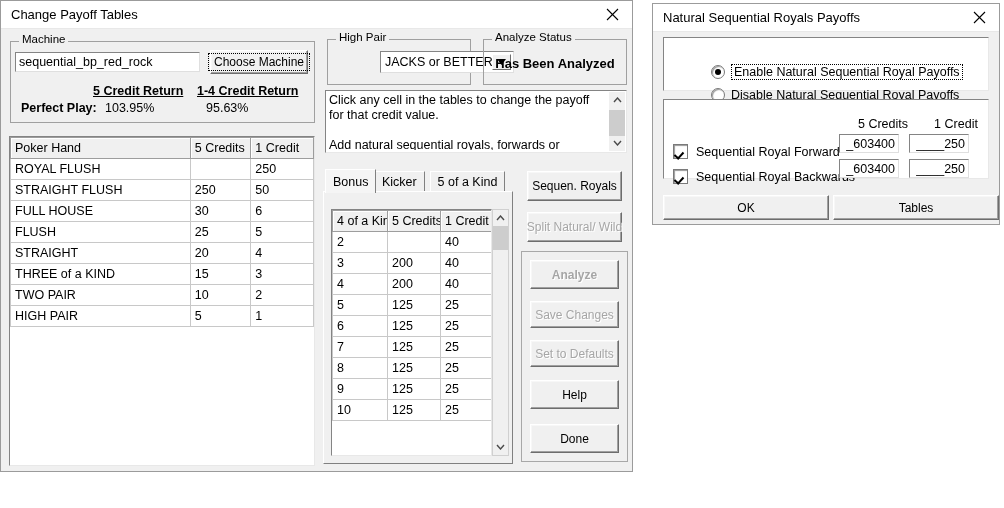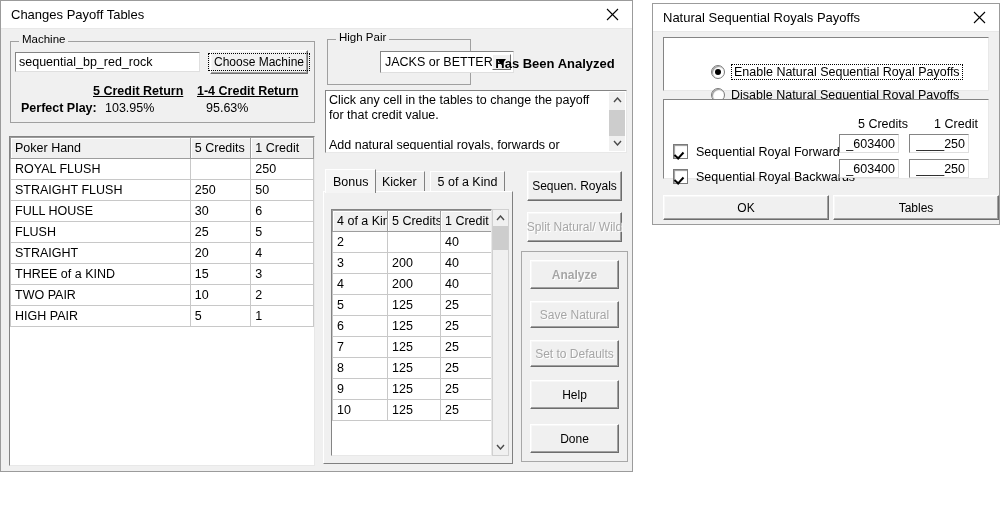--- a/index.html
+++ b/index.html
@@ -191,21 +191,21 @@
 </style>
 </head>
 <body>
 
 <div id="leftedge"></div>
 <div id="leftedge2"></div>
 
 <div class="win win-border" id="mainwin">
 
   <div class="titlebar">
-    <div class="title">Changes Payoff Tables</div>
+    <div class="title">Change Payoff Tables</div>
     <div class="closebtn">
       <svg width="13" height="13" viewBox="0 0 13 13">
           <line x1="1" y1="1" x2="12" y2="12" stroke="#000" stroke-width="1.1"></line>
           <line x1="12" y1="1" x2="1" y2="12" stroke="#000" stroke-width="1.1"></line>
         </svg>
     </div>
   </div>
 
   <div class="grp" id="gMachine">
     <span class="grp-label">Machine</span>
@@ -227,20 +227,23 @@
   </div>
   <div class="combo" id="highPairSelect">
     <span>JACKS or BETTER</span>
     <span class="arrowbox">
       <svg width="9" height="6" viewBox="0 0 9 6">
           <polygon points="0,0 9,0 4.5,6" fill="#000"></polygon>
         </svg>
     </span>
   </div>
 
+  <div class="grp" id="gStatus">
+    <span class="grp-label">Analyze Status</span>
+  </div>
   <div id="statusText">Has Been Analyzed</div>
 
   <div class="sunken" id="infoBox" style="position:absolute;">
     <div id="infoScroll">
       <div class="sb-arrow">
         <svg width="9" height="6" viewBox="0 0 9 6">
             <polyline points="1,5 4.5,1 8,5" fill="none" stroke="#4a4a4a" stroke-width="1.4"></polyline>
           </svg>
       </div>
       <div class="sb-thumb"></div>
@@ -408,21 +411,21 @@
     <span>Sequen. Royals</span>
   </div>
   <div class="btn disabled" id="btnSplit">
     <span>Split Natural/ Wild</span>
   </div>
   <div id="btnFrame"></div>
   <div class="btn disabled" id="btnAnalyze">
     <span>Analyze</span>
   </div>
   <div class="btn disabled" id="btnSave">
-    <span>Save Natural</span>
+    <span>Save Changes</span>
   </div>
   <div class="btn disabled" id="btnDefaults">
     <span>Set to Defaults</span>
   </div>
   <div class="btn" id="btnHelp">
     <span>Help</span>
   </div>
   <div class="btn" id="btnDone">
     <span>Done</span>
   </div>

